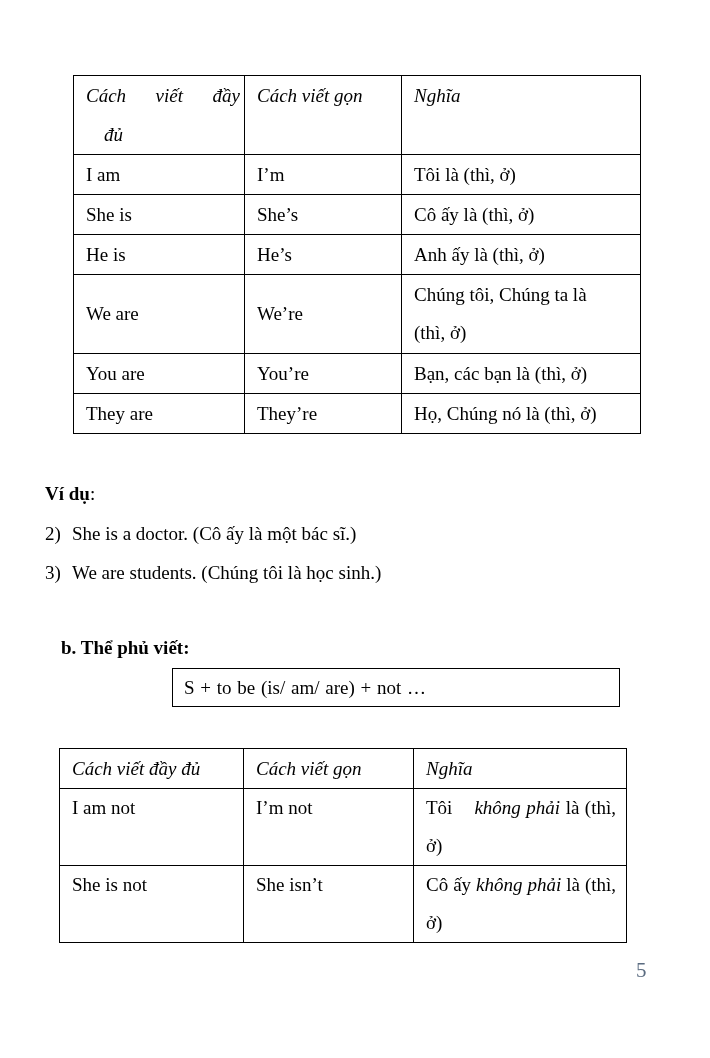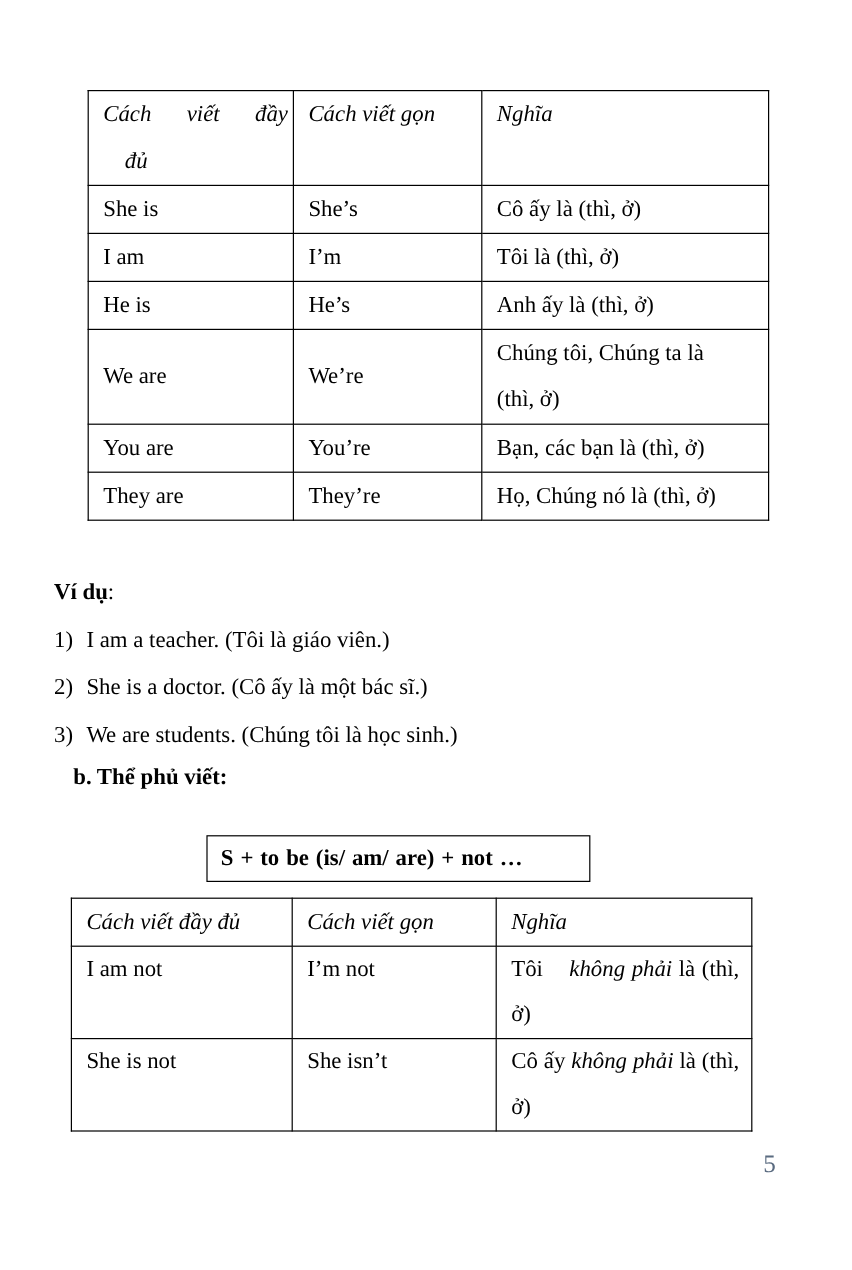--- a/index.html
+++ b/index.html
@@ -15,22 +15,22 @@
   #t1 tr.h td { height:76px; }
   #t1 tr.tall td { height:78px; }
   .it { font-style:italic; }
   .hdr1 { display:block; text-align:justify; text-align-last:justify; padding-right:4px; }
   .hdr1b { display:block; padding-left:18px; }
   #examples { position:absolute; left:45px; top:474px; line-height:39.5px; }
   .ex-label { font-weight:bold; }
   .ex-item { display:block; }
   .num { display:inline-block; width:27px; }
   #heading-b { position:absolute; left:61px; top:628px; line-height:39px; font-weight:bold; }
-  #formula { position:absolute; left:172px; top:668px; width:320px; height:39px; border:1.5px solid #000;
-             box-sizing:border-box; font-weight:bold; line-height:37px; padding-left:11px; word-spacing:1px;margin-top:28px; }
+  #formula { position:absolute; left:172px; top:668px; width:448px; height:39px; border:1.5px solid #000;
+             box-sizing:border-box; font-weight:normal; line-height:37px; padding-left:11px; word-spacing:1px; }
   #t2 { left:59px; top:748px; width:568px; }
   #t2 td.c1 { width:171px;margin-top:20px; }
   #t2 td.c2 { width:157px; }
   #t2 tr.h td { height:39px; line-height:39px; }
   #t2 tr.b td { height:76px; line-height:38px; }
   #t2 td.c3 { text-align:justify; text-align-last:left; padding-right:10px; }
   #page-num { position:absolute; left:636px; top:958px; font-size:21px; color:#5a6b80; }
 </style>
 </head>
 <body>
@@ -39,28 +39,28 @@
   <tbody>
       <tr class="h">
     <td class="c1">
       <span class="it hdr1">Cách viết đầy</span>
       <span class="it hdr1b">đủ</span>
     </td>
     <td class="c2 it">Cách viết gọn</td>
     <td class="c3 it">Nghĩa</td>
   </tr>
   <tr class="r">
+    <td class="c1">I am</td>
+    <td class="c2">I’m</td>
+    <td>Tôi là (thì, ở)</td>
+  </tr>
+  <tr class="r">
     <td class="c1">She is</td>
     <td class="c2">She’s</td>
     <td>Cô ấy là (thì, ở)</td>
-  </tr>
-  <tr class="r">
-    <td class="c1">I am</td>
-    <td class="c2">I’m</td>
-    <td>Tôi là (thì, ở)</td>
   </tr>
   <tr class="r">
     <td class="c1">He is</td>
     <td class="c2">He’s</td>
     <td>Anh ấy là (thì, ở)</td>
   </tr>
   <tr class="r tall">
     <td class="c1">We are</td>
     <td class="c2">We’re</td>
     <td style="padding-right:20px;">Chúng tôi, Chúng ta là (thì, ở)</td>
@@ -73,21 +73,20 @@
   <tr class="r">
     <td class="c1">They are</td>
     <td class="c2">They’re</td>
     <td>Họ, Chúng nó là (thì, ở)</td>
   </tr>
 </tbody>
   </table>
 
 <div id="examples">
   <div><span class="ex-label">Ví dụ</span><span>:</span></div>
-  <div class="ex-item"><span class="num">1)</span><span>I am a teacher. (Tôi là giáo viên.)</span></div>
   <div class="ex-item"><span class="num">2)</span><span>She is a doctor. (Cô ấy là một bác sĩ.)</span></div>
   <div class="ex-item"><span class="num">3)</span><span>We are students. (Chúng tôi là học sinh.)</span></div>
 </div>
 
 <div id="heading-b">b. Thể phủ viết:</div>
 
 <div id="formula">S + to be (is/ am/ are) + not …</div>
 
 <table id="t2">
   <tbody>

